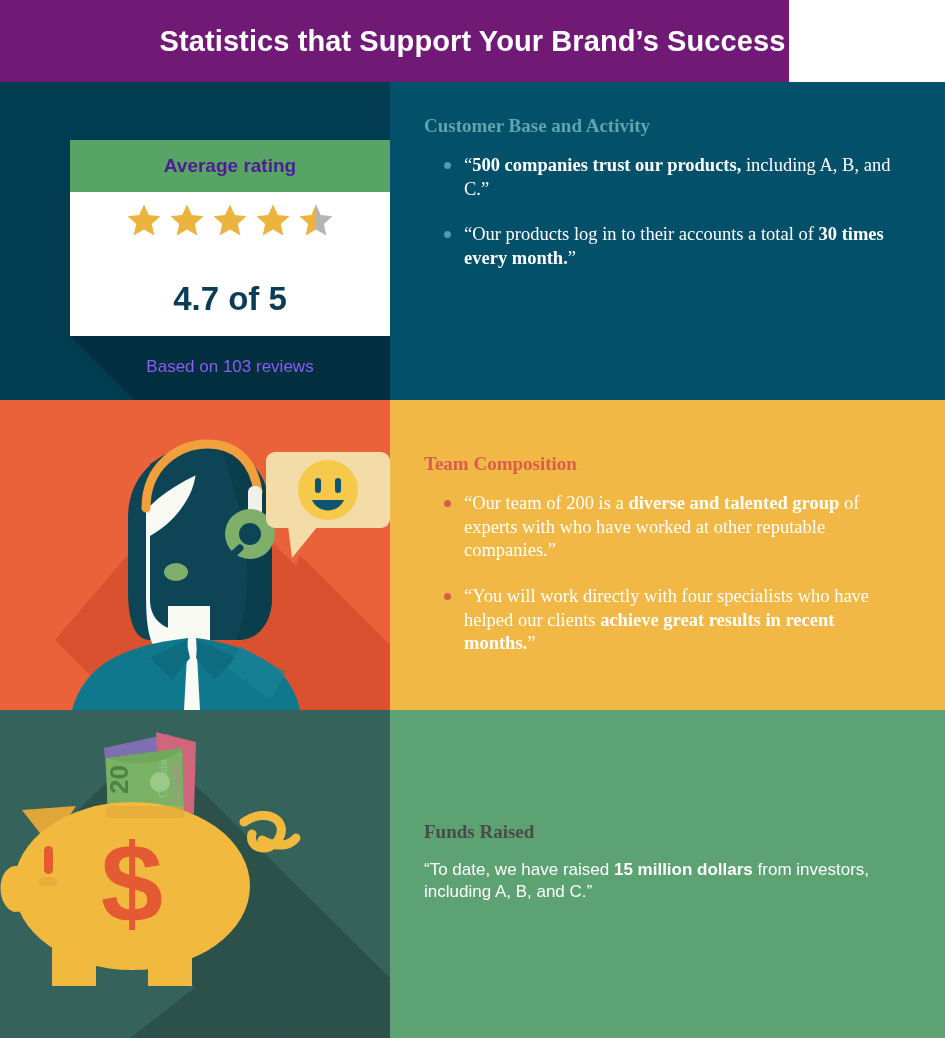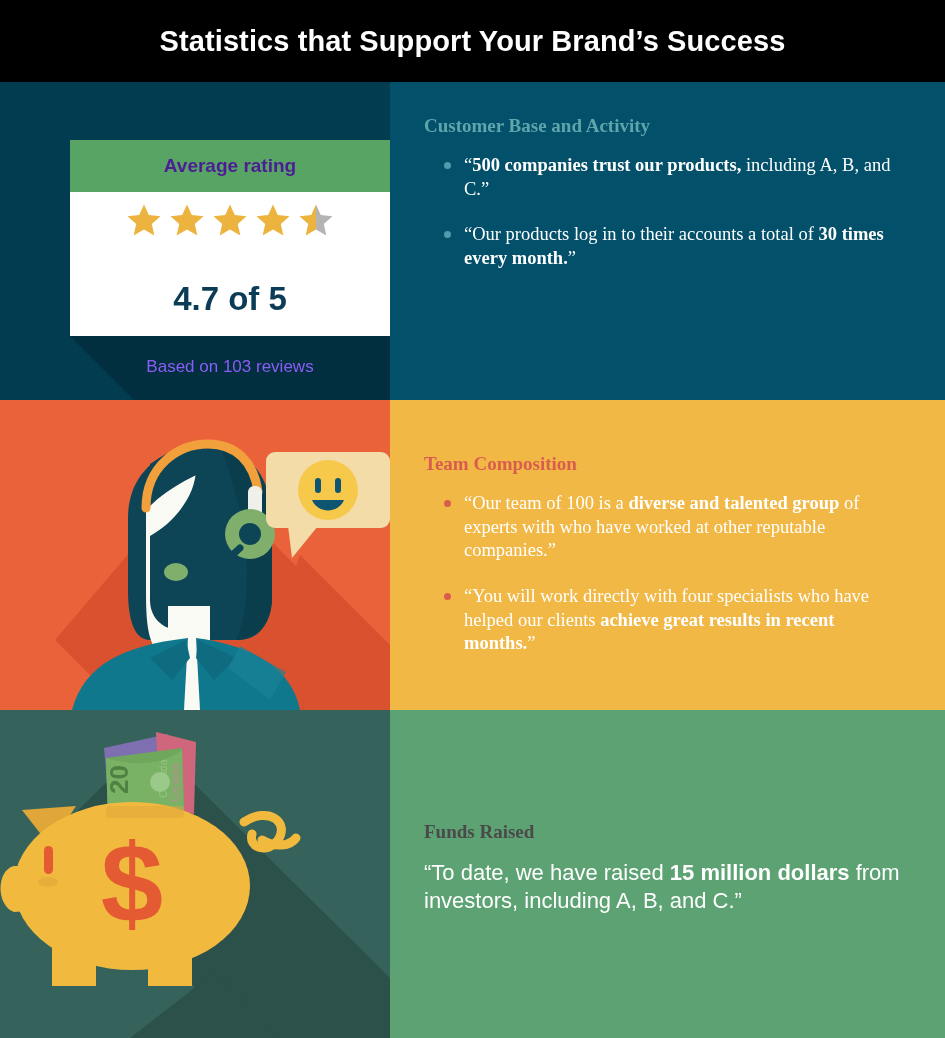--- a/index.html
+++ b/index.html
@@ -10,22 +10,22 @@
     overflow:hidden;
   }
   .infographic{
     position:relative;
     width:945px;height:1038px;
     overflow:hidden;
   }
 
   
   .header{
-    position:absolute;left:0;top:0;width:945px;height:82px;
-    background:#000000;
+    position:absolute;left:0;top:0;width:789px;height:82px;
+    background:#701a75;
   }
   .header-title{
     position:absolute;left:0;top:0;width:945px;height:82px;
     display:flex;align-items:center;justify-content:center;
     color:#ffffff;
     font-size:29px;
     font-weight:bold;
     letter-spacing:.1px;
   }
 
@@ -103,21 +103,21 @@
     position:relative;padding-left:23px;margin-bottom:22px;
     color:#ffffff;font-size:18.5px;line-height:1.28;
   }
   ul.bullets li:before{
     content:"";position:absolute;left:3px;top:8px;
     width:7px;height:7px;border-radius:50%;
   }
   ul.bullets.b-teal li:before{background:#4D9DAC;}
   ul.bullets.b-coral li:before{background:#D95D4E;}
   .plain-text{
-    color:#ffffff;font-size:22px;line-height:1.28;margin:0;
+    color:#ffffff;font-size:17px;line-height:1.28;margin:0;
   }
   b{font-weight:bold;}
 
   .panel-customer{left:424px;top:116px;width:500px;}
   .panel-team{left:424px;top:454px;width:500px;}
   .panel-funds{left:424px;top:822px;width:490px;}
 </style>
 </head>
 <body>
 
@@ -213,21 +213,21 @@
         <rect x="335" y="78" width="6" height="15" rx="3" fill="#0D5570"></rect>
         <path d="M312,100 C318,114 338,114 344,100 Z" fill="#0D5570"></path>
       </g>
     </svg>
   </div>
   <div class="sec2-right"></div>
 
   <div class="panel panel-team">
     <h2 class="panel-title t-team">Team Composition</h2>
     <ul class="bullets b-coral">
-      <li><span>“Our team of 100 is a </span><b>diverse and talented group</b><span> of experts with who have worked at other reputable companies.”</span></li>
+      <li><span>“Our team of 200 is a </span><b>diverse and talented group</b><span> of experts with who have worked at other reputable companies.”</span></li>
       <li><span>“You will work directly with four specialists who have helped our clients </span><b>achieve great results in recent months.</b><span>”</span></li>
     </ul>
   </div>
 
   <div class="sec3-left">
     <svg width="390" height="328" viewBox="0 0 390 328">
 
       <polygon points="150,30 390,268 390,328 245,328 70,150 70,108" fill="#2C514B"></polygon>
       <polygon points="215,262 280,328 130,328" fill="#2C514B"></polygon>
 

